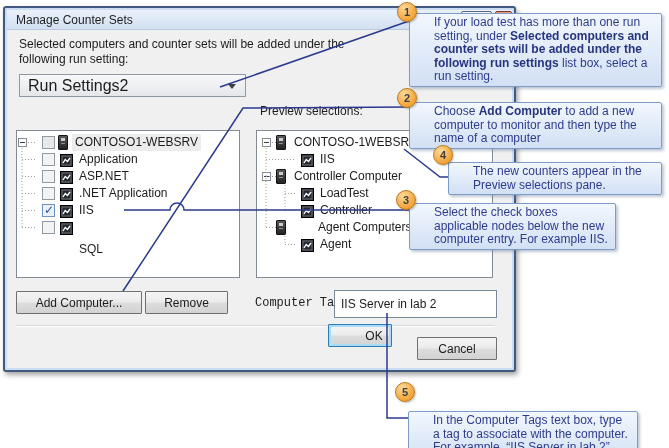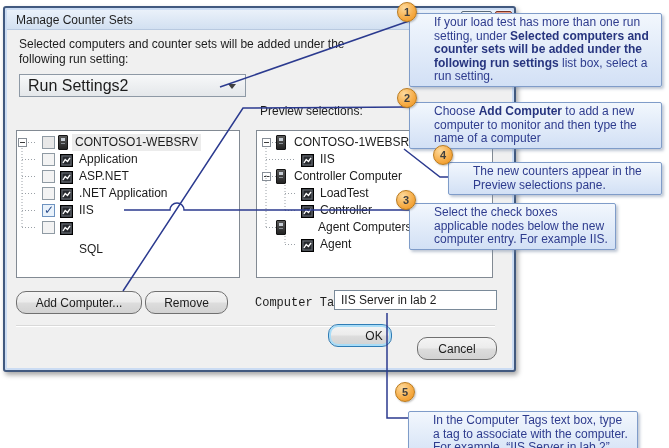--- a/index.html
+++ b/index.html
@@ -40,21 +40,21 @@
   .combo .arrow{
     position:absolute;right:9px;top:9px;width:0;height:0;
     border-left:4px solid transparent;border-right:4px solid transparent;
     border-top:5px solid #404040;
   }
 
   .treebox{background:#ffffff;border:1px solid #828a93;box-sizing:border-box;}
 
   .win-btn{
     background:linear-gradient(#f4f4f4 0%,#ececec 45%,#dcdcdc 55%,#d2d2d2 100%);
-    border:1px solid #707070;border-radius:10px;
+    border:1px solid #707070;border-radius:1px;
     font-size:12px;color:#1c1c1c;text-align:center;box-sizing:border-box;
     font-family:inherit;padding:0;
   }
   .win-btn.default{
     border:1px solid #2f7cb5;
     box-shadow:inset 0 0 0 2px #a8dcf7;
   }
   .sep{border-top:1px solid #d9d9d9;border-bottom:1px solid #ffffff;height:0;}
 
   .field{
@@ -192,21 +192,21 @@
           <rect x="2" y="2" width="9" height="9" fill="none" stroke="#6d7278" stroke-width="1"></rect>
           <polyline points="3,9 5.2,5.5 7.5,7.5 10,3.8" stroke="#fff" stroke-width="1.4" fill="none"></polyline>
         </svg></div>
       <div class="trow-label" style="left: 315px; top: 228px; position: absolute;">Agent</div>
     </div>
 
   <button class="win-btn abs" style="left:11px;top:283px;width:126px;height:23px;">Add Computer...</button>
   <button class="win-btn abs" style="left:140px;top:283px;width:83px;height:23px;">Remove</button>
 
   <div class="lbl abs" style="left:250px;top:288px;font-family:Liberation Mono, monospace;">Computer Tags:</div>
-  <input class="field abs" style="left: 329px; top: 282px; width: 163px; height: 20px;" readonly="" value="IIS Server in lab 2">
+  <input class="field abs" style="left: 329px; top: 282px; width: 163px; height: 28px;" readonly="" value="IIS Server in lab 2">
 
   <div class="sep abs" style="left:11px;top:317px;width:479px;"></div>
 
   <button class="win-btn default abs" style="left:323px;top:316px;width:64px;height:23px;padding-left:28px;">OK</button>
   <button class="win-btn abs" style="left:412px;top:329px;width:80px;height:23px;">Cancel</button>
 </div>
 
 <svg class="overlay" width="669" height="448" id="lines-svg">
     <path d="M28 142.5 H36" stroke="#9aa0a6" stroke-dasharray="1 2" fill="none"></path>
     <path d="M22 148 V227.5" stroke="#9aa0a6" stroke-dasharray="1 2" fill="none"></path>

